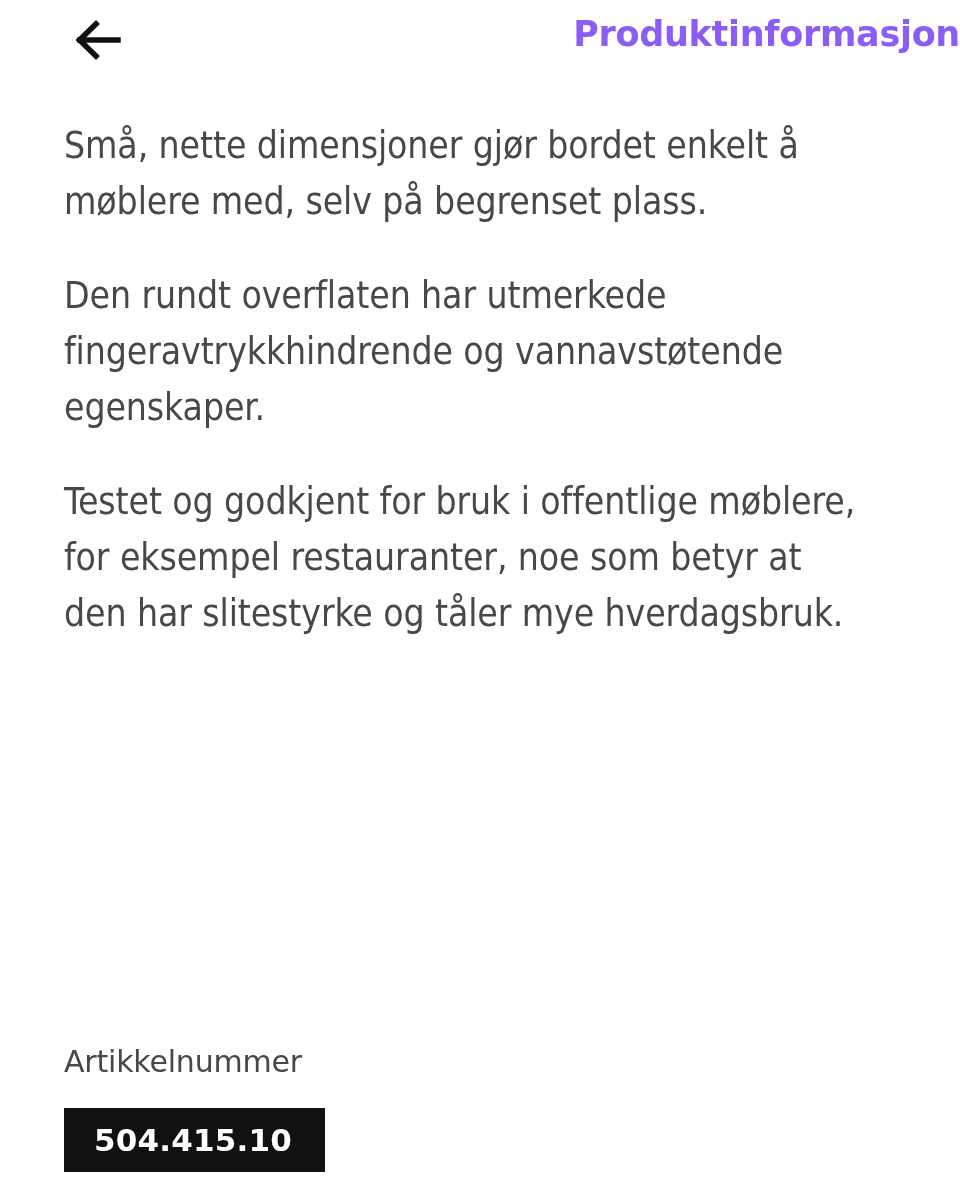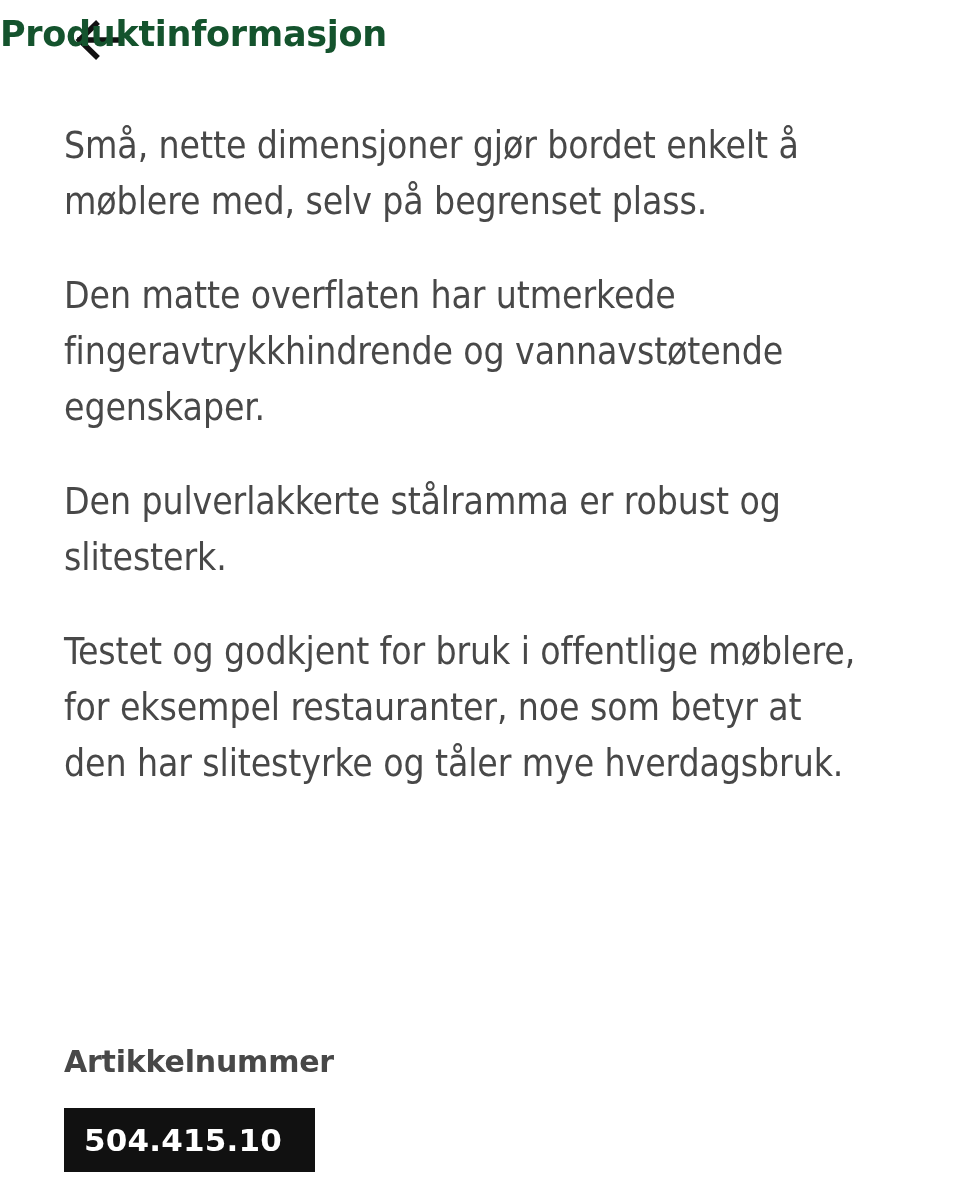--- a/index.html
+++ b/index.html
@@ -45,26 +45,26 @@
     padding: 0;
   }
   .back-button svg {
     display: block;
   }
   .header-title {
     position: absolute;
     left: 0;
     right: 0;
     top: 12px;
-    text-align: left;
+    text-align: right;
     font-family: "DejaVu Sans", sans-serif;
     font-size: 35px;
     font-weight: 700;
     letter-spacing: -0.3px;
-    color: #14532d;
+    color: #8b5cf6;
     line-height: 44px;
     white-space: nowrap;
   }
 
   
   .content {
     position: absolute;
     left: 64px;
     top: 118px;
     width: 812px;
@@ -87,37 +87,37 @@
   
   .article-block {
     position: absolute;
     left: 64px;
     top: 1042px;
     width: 812px;
   }
   .article-label {
     font-family: "DejaVu Sans", sans-serif;
     font-size: 30px;
-    font-weight: 700;
+    font-weight: 400;
     color: #484848;
     line-height: 40px;
     letter-spacing: -0.2px;
     margin: 0;
   }
   .article-badge {
     display: inline-block;
     margin-top: 26px;
     background: #111111;
     color: #ffffff;
     font-family: "DejaVu Sans", sans-serif;
     font-size: 31px;
     font-weight: 700;
     letter-spacing: 0.2px;
     line-height: 38px;
-    padding: 13px 33px 13px 20px;
+    padding: 13px 33px 13px 30px;
   }
 </style>
 </head>
 <body>
 
 <div class="screen">
 
   <div class="header">
     <button class="back-button">
       <span>
@@ -125,22 +125,21 @@
           <path d="M43 20 H5" stroke="#111111" stroke-width="5.5" stroke-linecap="square"></path>
           <path d="M21 4 L4.5 20 L21 36" stroke="#111111" stroke-width="5.5" fill="none" stroke-linecap="square" stroke-linejoin="miter"></path>
         </svg>
       </span>
     </button>
     <div class="header-title">Produktinformasjon</div>
   </div>
 
   <div class="content">
     <p class="paragraph">Små, nette dimensjoner gjør bordet enkelt å møblere med, selv på begrenset plass.</p>
-    <p class="paragraph">Den matte overflaten har utmerkede fingeravtrykkhindrende og vannavstøtende egenskaper.</p>
-    <p class="paragraph">Den pulverlakkerte stålramma er robust og slitesterk.</p>
+    <p class="paragraph">Den rundt overflaten har utmerkede fingeravtrykkhindrende og vannavstøtende egenskaper.</p>
     <p class="paragraph">Testet og godkjent for bruk i offentlige møblere, for eksempel restauranter, noe som betyr at den har slitestyrke og tåler mye hverdagsbruk.</p>
   </div>
 
   <div class="article-block">
     <p class="article-label">Artikkelnummer</p>
     <span class="article-badge">504.415.10</span>
   </div>
 
 </div>
 

